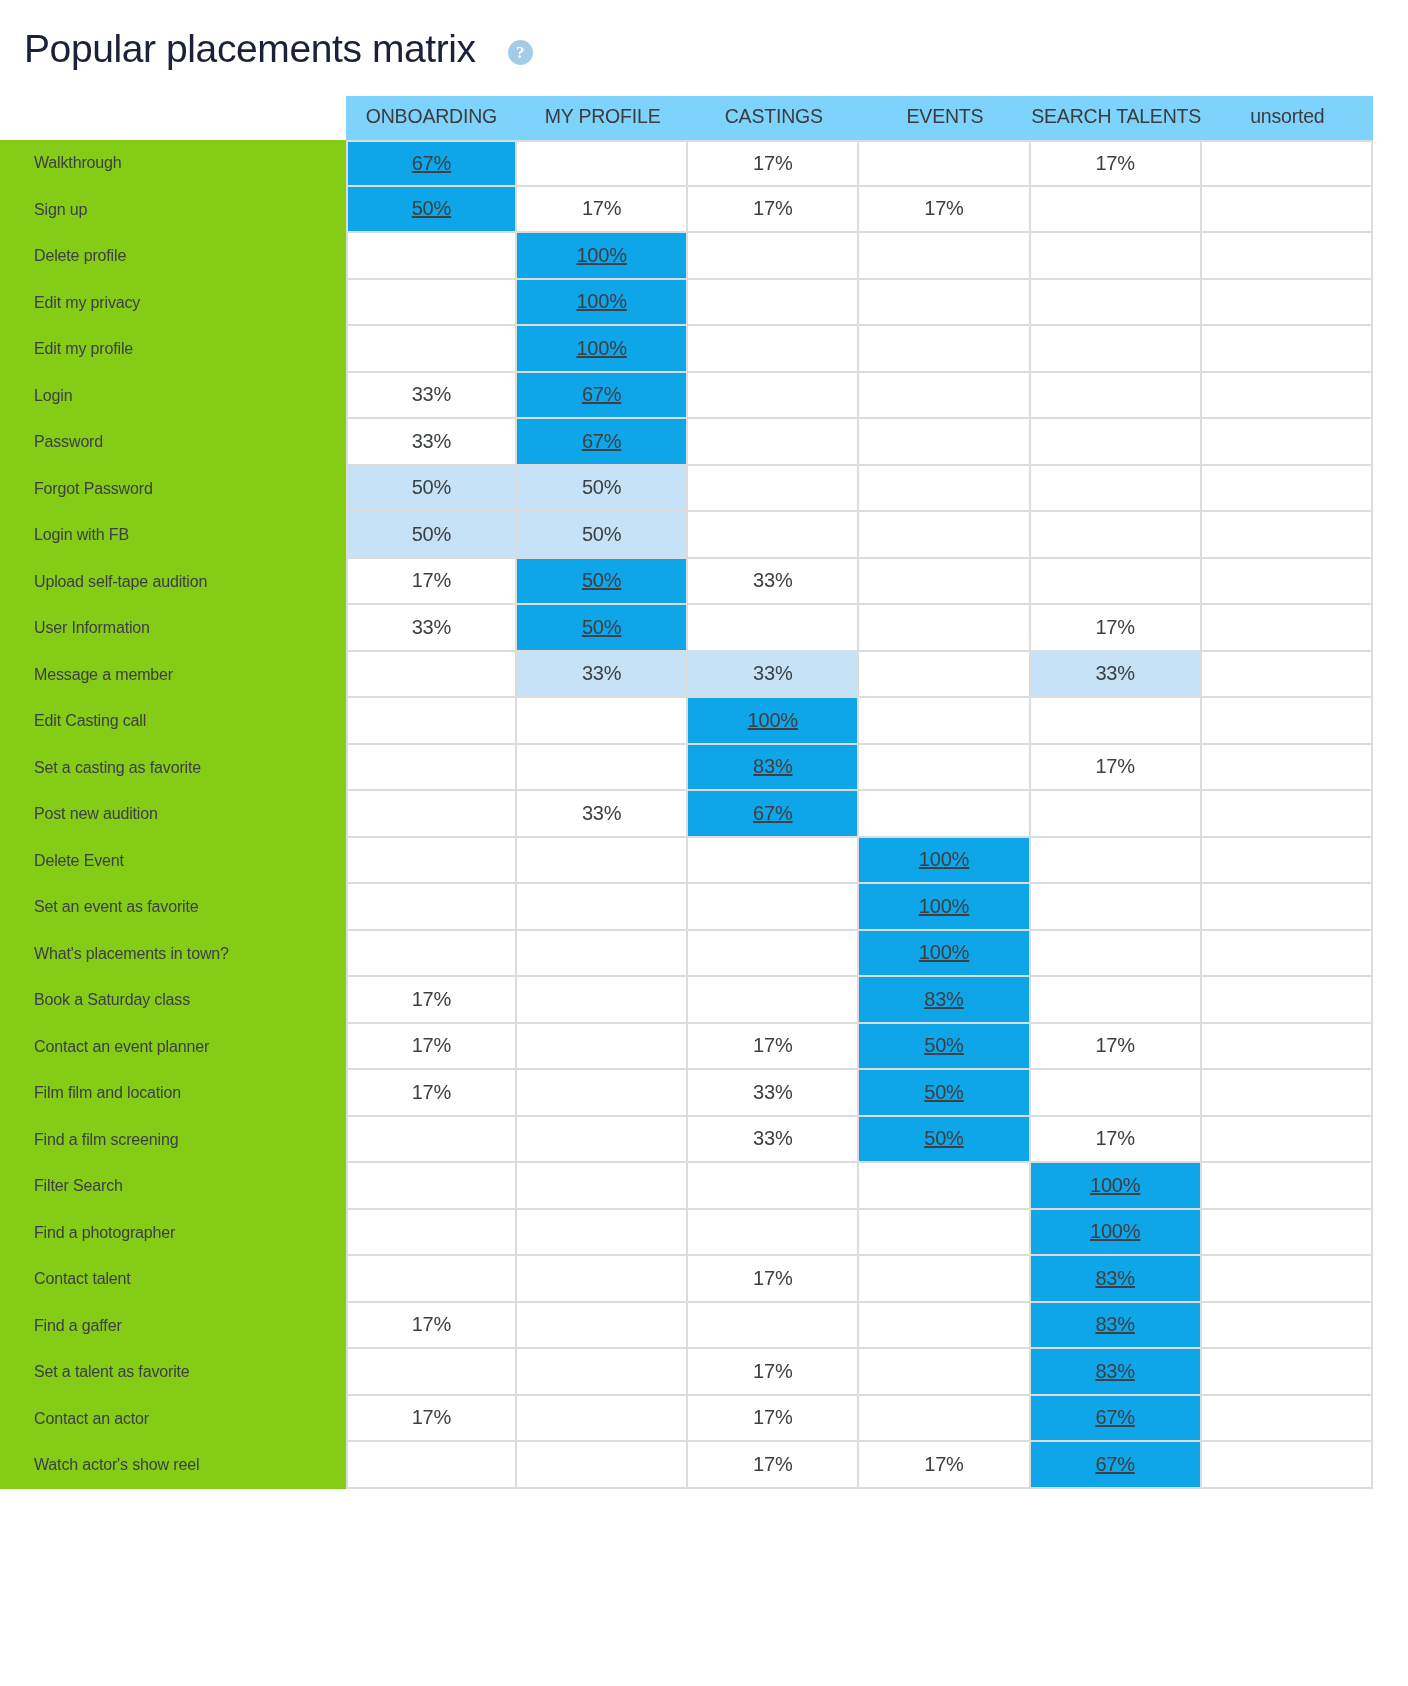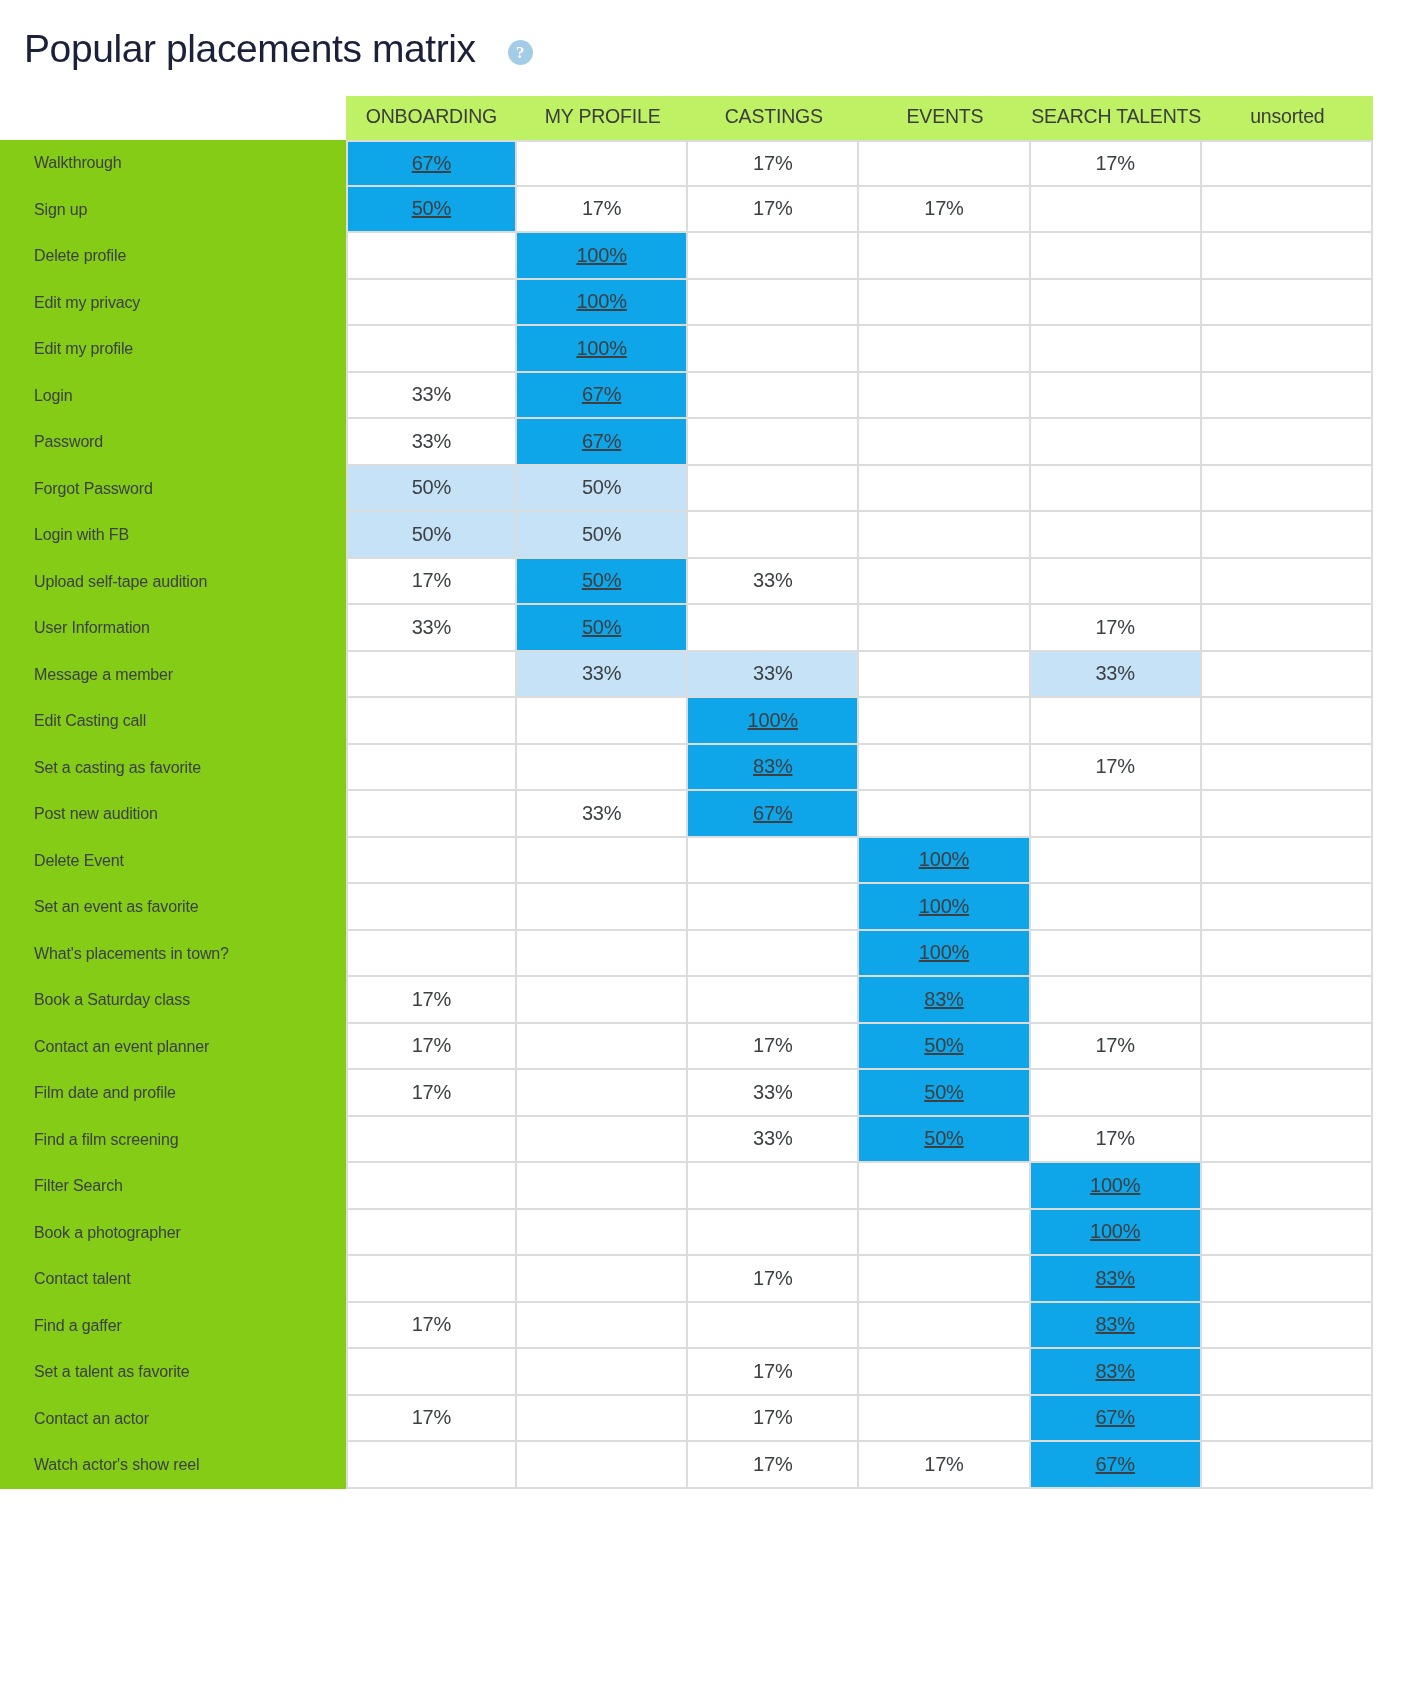--- a/index.html
+++ b/index.html
@@ -74,21 +74,21 @@
   col.data-col  { width: 149.5px; }
 
   thead th {
     padding: 0 0 12px 0;
     font-size: 19.5px;
     font-weight: 400;
     color: #3c3c3c;
     text-align: center;
     vertical-align: bottom;
     border: 0;
-    background: #bef264;
+    background: #7dd3fc;
     height: 44px;
     letter-spacing: -0.2px;
     white-space: nowrap;
   }
   thead th.label-head { background: #ffffff; }
   thead th.unsorted-head {
     text-transform: none;
     color: #3c3c3c;
   }
 
@@ -338,21 +338,21 @@
           <tr>
             <th class="row-label">Contact an event planner</th>
             <td class="cell first-data">17%</td>
             <td class="cell"></td>
             <td class="cell">17%</td>
             <td class="cell hl-strong">50%</td>
             <td class="cell">17%</td>
             <td class="cell"></td>
           </tr>
           <tr>
-            <th class="row-label">Film date and profile</th>
+            <th class="row-label">Film film and location</th>
             <td class="cell first-data">17%</td>
             <td class="cell"></td>
             <td class="cell">33%</td>
             <td class="cell hl-strong">50%</td>
             <td class="cell"></td>
             <td class="cell"></td>
           </tr>
           <tr>
             <th class="row-label">Find a film screening</th>
             <td class="cell first-data"></td>
@@ -365,21 +365,21 @@
           <tr>
             <th class="row-label">Filter Search</th>
             <td class="cell first-data"></td>
             <td class="cell"></td>
             <td class="cell"></td>
             <td class="cell"></td>
             <td class="cell hl-strong">100%</td>
             <td class="cell"></td>
           </tr>
           <tr>
-            <th class="row-label">Book a photographer</th>
+            <th class="row-label">Find a photographer</th>
             <td class="cell first-data"></td>
             <td class="cell"></td>
             <td class="cell"></td>
             <td class="cell"></td>
             <td class="cell hl-strong">100%</td>
             <td class="cell"></td>
           </tr>
           <tr>
             <th class="row-label">Contact talent</th>
             <td class="cell first-data"></td>

